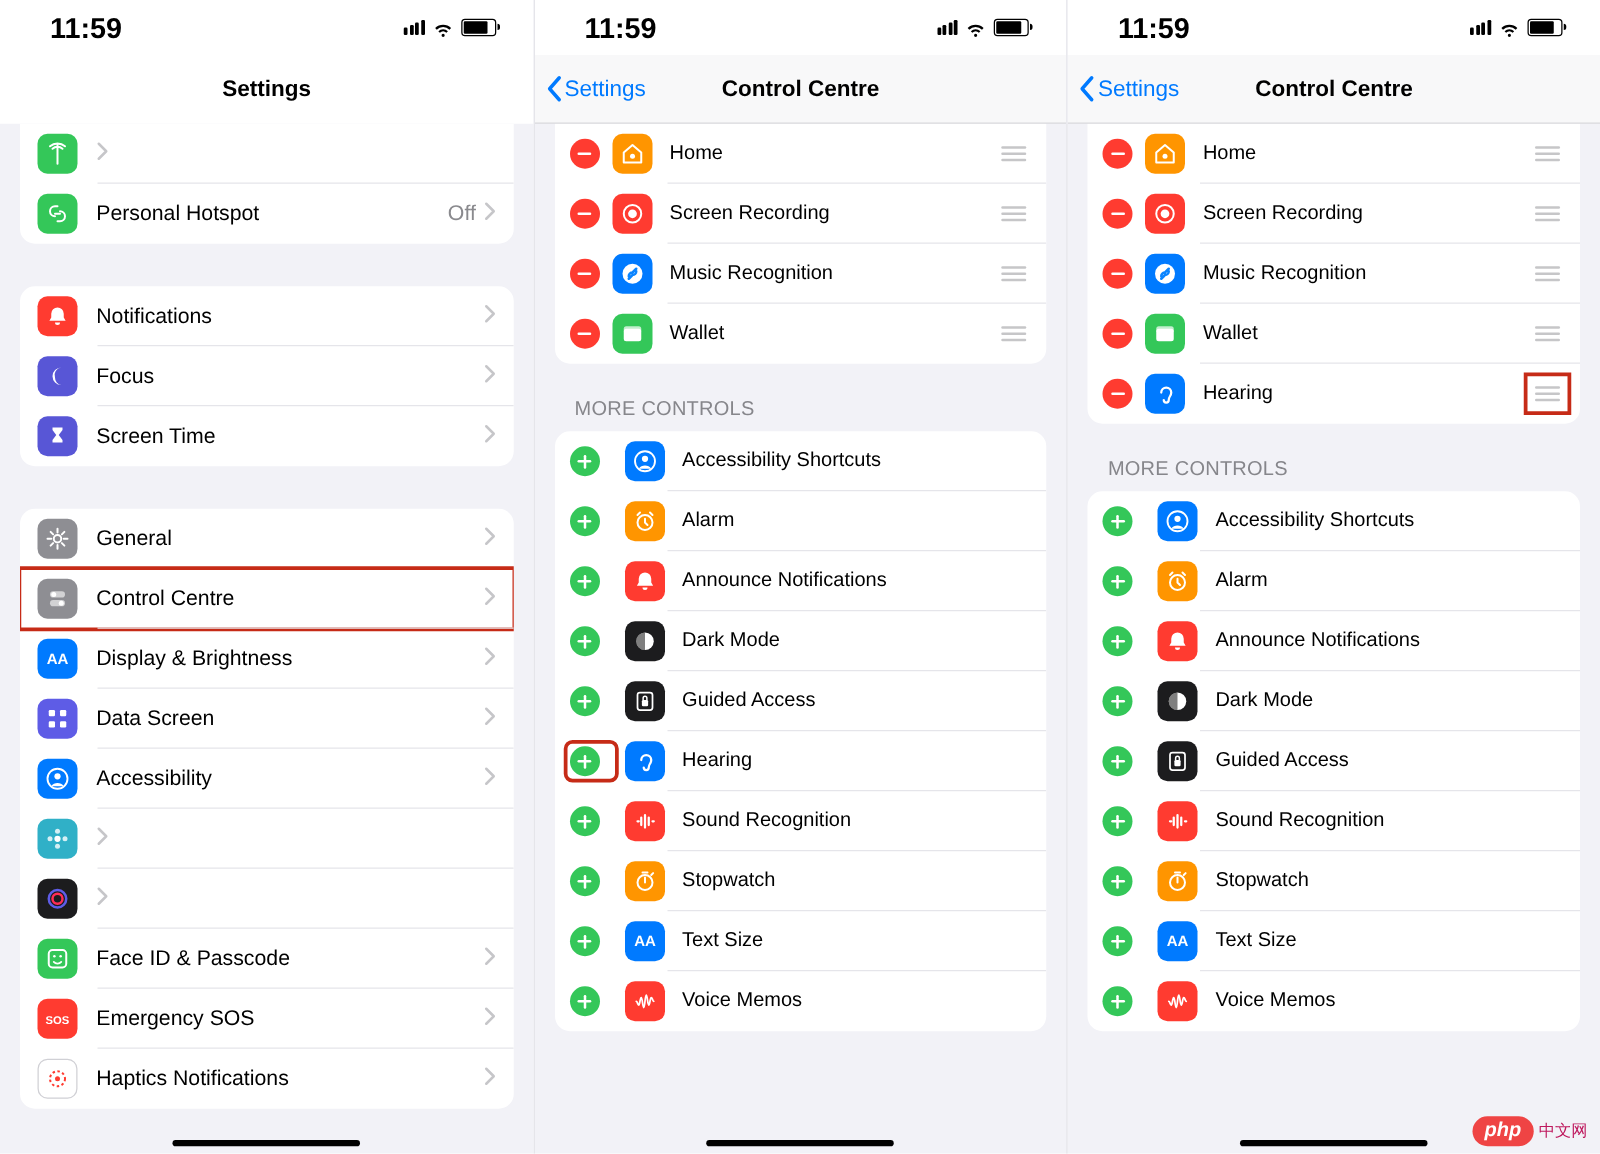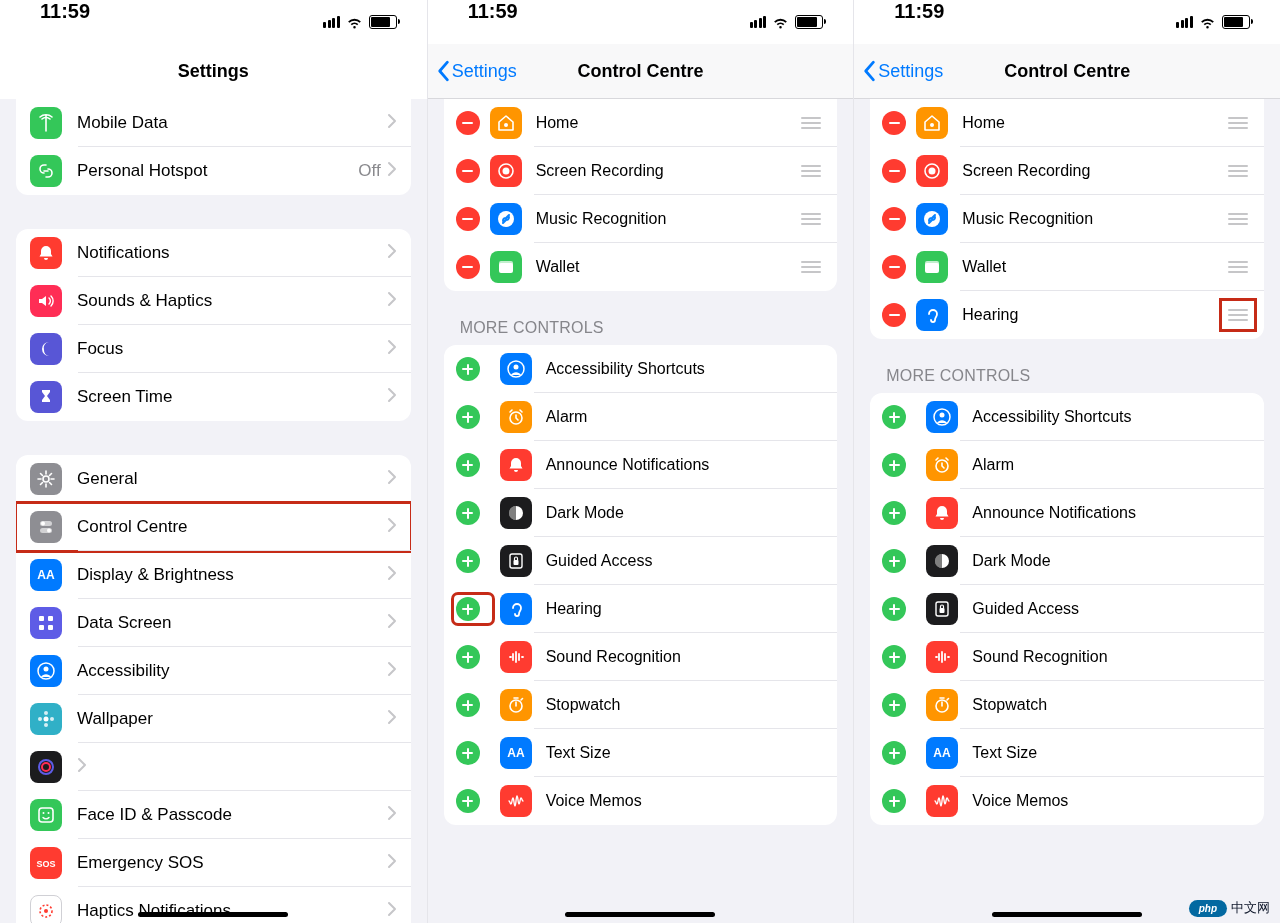--- a/index.html
+++ b/index.html
@@ -2,21 +2,21 @@
 <html><head>
 <meta charset="utf-8">
 <style>
   * { box-sizing: border-box; margin: 0; padding: 0; }
   body { font-family: -apple-system, "Helvetica Neue", Arial, sans-serif; background: #fff; }
   .wrap { width: 1280px; height: 923px; position: relative; display: flex; background: #fff; }
   .phone { width: 426.66px; height: 923px; position: relative; background: #f2f2f7; overflow: hidden; }
   .phone + .phone { border-left: 1px solid #e5e5ea; }
 
   
-  .status { height: 44px; display: flex; justify-content: space-between; padding: 0 30px 0 40px; font-weight: 600; font-size: 20px; color: #000; background: #fff; }
+  .status { height: 44px; display: flex; justify-content: space-between; align-items: center; padding: 0 30px 0 40px; font-weight: 600; font-size: 23px; color: #000; background: #fff; }
   .status .right { display: flex; align-items: center; gap: 6px; }
   .status .signal-bars { display: inline-flex; align-items: flex-end; gap: 1.5px; }
   .status .signal-bars span { width: 3px; background: #000; display: inline-block; border-radius: 1px; }
   .status .signal-bars span:nth-child(1){height:6px} .status .signal-bars span:nth-child(2){height:8px}
   .status .signal-bars span:nth-child(3){height:10px} .status .signal-bars span:nth-child(4){height:12px}
   .wifi-icon { width: 17px; height: 12px; position: relative; }
   .battery { width: 28px; height: 14px; border: 1.5px solid #000; border-radius: 3px; position: relative; }
   .battery::after { content:''; position:absolute; right:-4px; top:3px; width:2px; height:5px; background:#000; border-radius:0 2px 2px 0; }
   .battery .fill { position:absolute; left:1px; top:1px; bottom:1px; width: 75%; background:#000; border-radius:1px; }
 
@@ -59,22 +59,22 @@
   .drag span { width: 20px; height: 2px; background: #c6c6c8; border-radius: 1px; }
   .drag-hl { outline: 3px solid #c62b17; outline-offset: 4px; }
 
   .ccgroup { margin: 0 16px; background:#fff; border-radius: 12px; overflow: hidden; }
   .cctop { border-radius: 0 0 12px 12px; }
 
   .homebar { position:absolute; left:50%; bottom:6px; transform:translateX(-50%); width:150px; height:5px; background:#000; border-radius:3px; }
 
   
   .watermark { position: absolute; right: 10px; bottom: 6px; display:flex; align-items:center; gap:4px; }
-  .watermark .pill { background:#0369a1; color:#fff; font-size:10px; font-weight:700; padding:3px 10px; border-radius: 12px; font-style: italic; }
-  .watermark .txt { font-size: 13px; color:#0f172a; }
+  .watermark .pill { background:#ef4444; color:#fff; font-size:16px; font-weight:700; padding:3px 10px; border-radius: 12px; font-style: italic; }
+  .watermark .txt { font-size: 13px; color:#be185d; }
 
   
   .bg-green{background:#34c759}.bg-red{background:#ff3b30}.bg-magenta{background:#ff2d55}
   .bg-purple{background:#5856d6}.bg-blue{background:#007aff}.bg-gray{background:#8e8e93}
   .bg-indigo{background:#5e5ce6}.bg-orange{background:#ff9500}.bg-teal{background:#30b0c7}.bg-dark{background:#1c1c1e}
   .bg-white{background:#fff; border:1px solid #d0d0d5}
   .ic{ width:20px; height:20px; display:block; }
 </style>
 </head>
 <body>
@@ -104,21 +104,20 @@
     </div>
 
     <div class="scroll">
       <div class="group grouptop" id="p1g1">
           <div class="row">
             <span class="appicon bg-green">
               <svg class="ic" viewBox="0 0 20 20">
                 <path d="M10 2v16M6 6a6 6 0 018 0M4 4a9 9 0 0112 0" stroke="#fff" stroke-width="1.6" fill="none" stroke-linecap="round"></path>
               </svg>
             </span>
-            <span class="lbl">Mobile Data</span>
             <span class="chev"><svg width="10" height="16" viewBox="0 0 10 16">
                 <path d="M2 2l6 6-6 6" stroke="#c6c6c9" stroke-width="2" fill="none" stroke-linecap="round" stroke-linejoin="round"></path>
               </svg></span>
           </div>
           <div class="row">
             <span class="appicon bg-green">
               <svg class="ic" viewBox="0 0 20 20">
                 <path d="M8 12a4 4 0 010-8h2M12 8a4 4 0 010 8h-2M8 10h4" stroke="#fff" stroke-width="1.6" fill="none" stroke-linecap="round"></path>
               </svg>
             </span>
@@ -130,32 +129,20 @@
           </div>
         </div>
       <div class="group" id="p1g2">
           <div class="row">
             <span class="appicon bg-red">
               <svg class="ic" viewBox="0 0 20 20">
                 <path d="M10 3a5 5 0 015 5v3l1.5 2.5H3.5L5 11V8a5 5 0 015-5zM8 15a2 2 0 004 0" fill="#fff"></path>
               </svg>
             </span>
             <span class="lbl">Notifications</span>
-            <span class="chev"><svg width="10" height="16" viewBox="0 0 10 16">
-                <path d="M2 2l6 6-6 6" stroke="#c6c6c9" stroke-width="2" fill="none" stroke-linecap="round" stroke-linejoin="round"></path>
-              </svg></span>
-          </div>
-          <div class="row">
-            <span class="appicon bg-magenta">
-              <svg class="ic" viewBox="0 0 20 20">
-                <path d="M3 8v4h3l4 3V5L6 8H3z" fill="#fff"></path>
-                <path d="M13 7a4 4 0 010 6M15 5a7 7 0 010 10" stroke="#fff" stroke-width="1.4" fill="none" stroke-linecap="round"></path>
-              </svg>
-            </span>
-            <span class="lbl">Sounds &amp; Haptics</span>
             <span class="chev"><svg width="10" height="16" viewBox="0 0 10 16">
                 <path d="M2 2l6 6-6 6" stroke="#c6c6c9" stroke-width="2" fill="none" stroke-linecap="round" stroke-linejoin="round"></path>
               </svg></span>
           </div>
           <div class="row">
             <span class="appicon bg-purple">
               <svg class="ic" viewBox="0 0 20 20">
                 <path d="M13 3a7 7 0 100 14 6 6 0 01-5-6 6 6 0 015-8z" fill="#fff"></path>
               </svg>
             </span>
@@ -244,21 +231,20 @@
           <div class="row">
             <span class="appicon bg-teal">
               <svg class="ic" viewBox="0 0 20 20">
                 <circle cx="10" cy="10" r="2.5" fill="#fff"></circle>
                 <circle cx="10" cy="4" r="2" fill="#fff" opacity="0.8"></circle>
                 <circle cx="10" cy="16" r="2" fill="#fff" opacity="0.8"></circle>
                 <circle cx="4" cy="10" r="2" fill="#fff" opacity="0.8"></circle>
                 <circle cx="16" cy="10" r="2" fill="#fff" opacity="0.8"></circle>
               </svg>
             </span>
-            <span class="lbl">Wallpaper</span>
             <span class="chev"><svg width="10" height="16" viewBox="0 0 10 16">
                 <path d="M2 2l6 6-6 6" stroke="#c6c6c9" stroke-width="2" fill="none" stroke-linecap="round" stroke-linejoin="round"></path>
               </svg></span>
           </div>
           <div class="row">
             <span class="appicon bg-dark">
               <svg class="ic" viewBox="0 0 20 20">
                 <circle cx="10" cy="10" r="7" fill="none" stroke="#5e5ce6" stroke-width="2"></circle>
                 <circle cx="10" cy="10" r="4" fill="none" stroke="#ff2d55" stroke-width="2"></circle>
               </svg>

